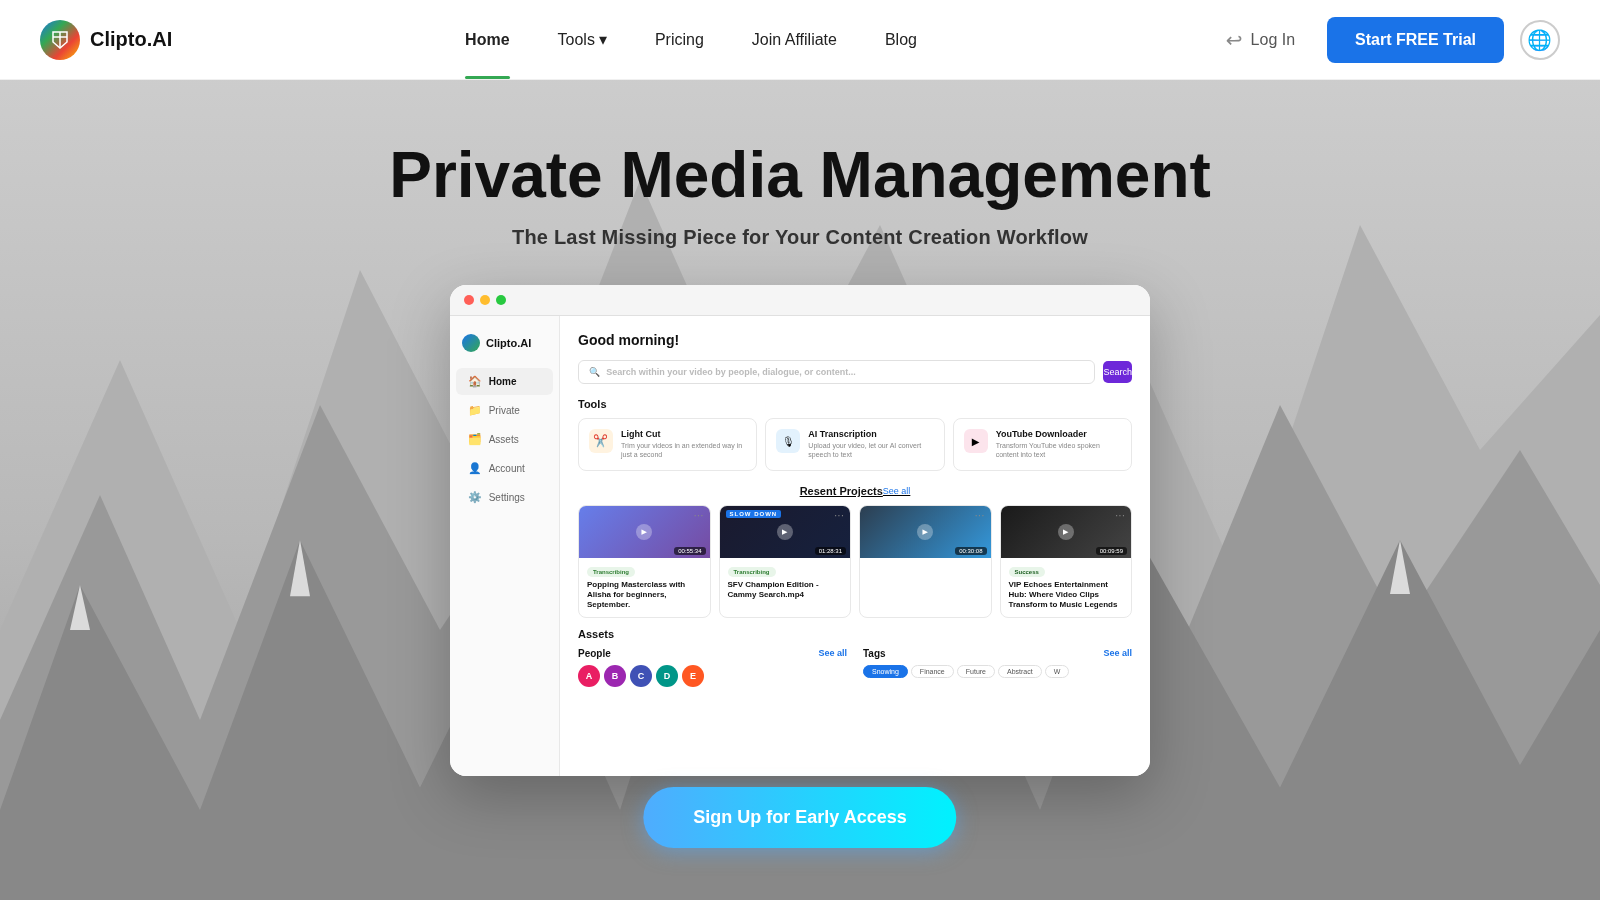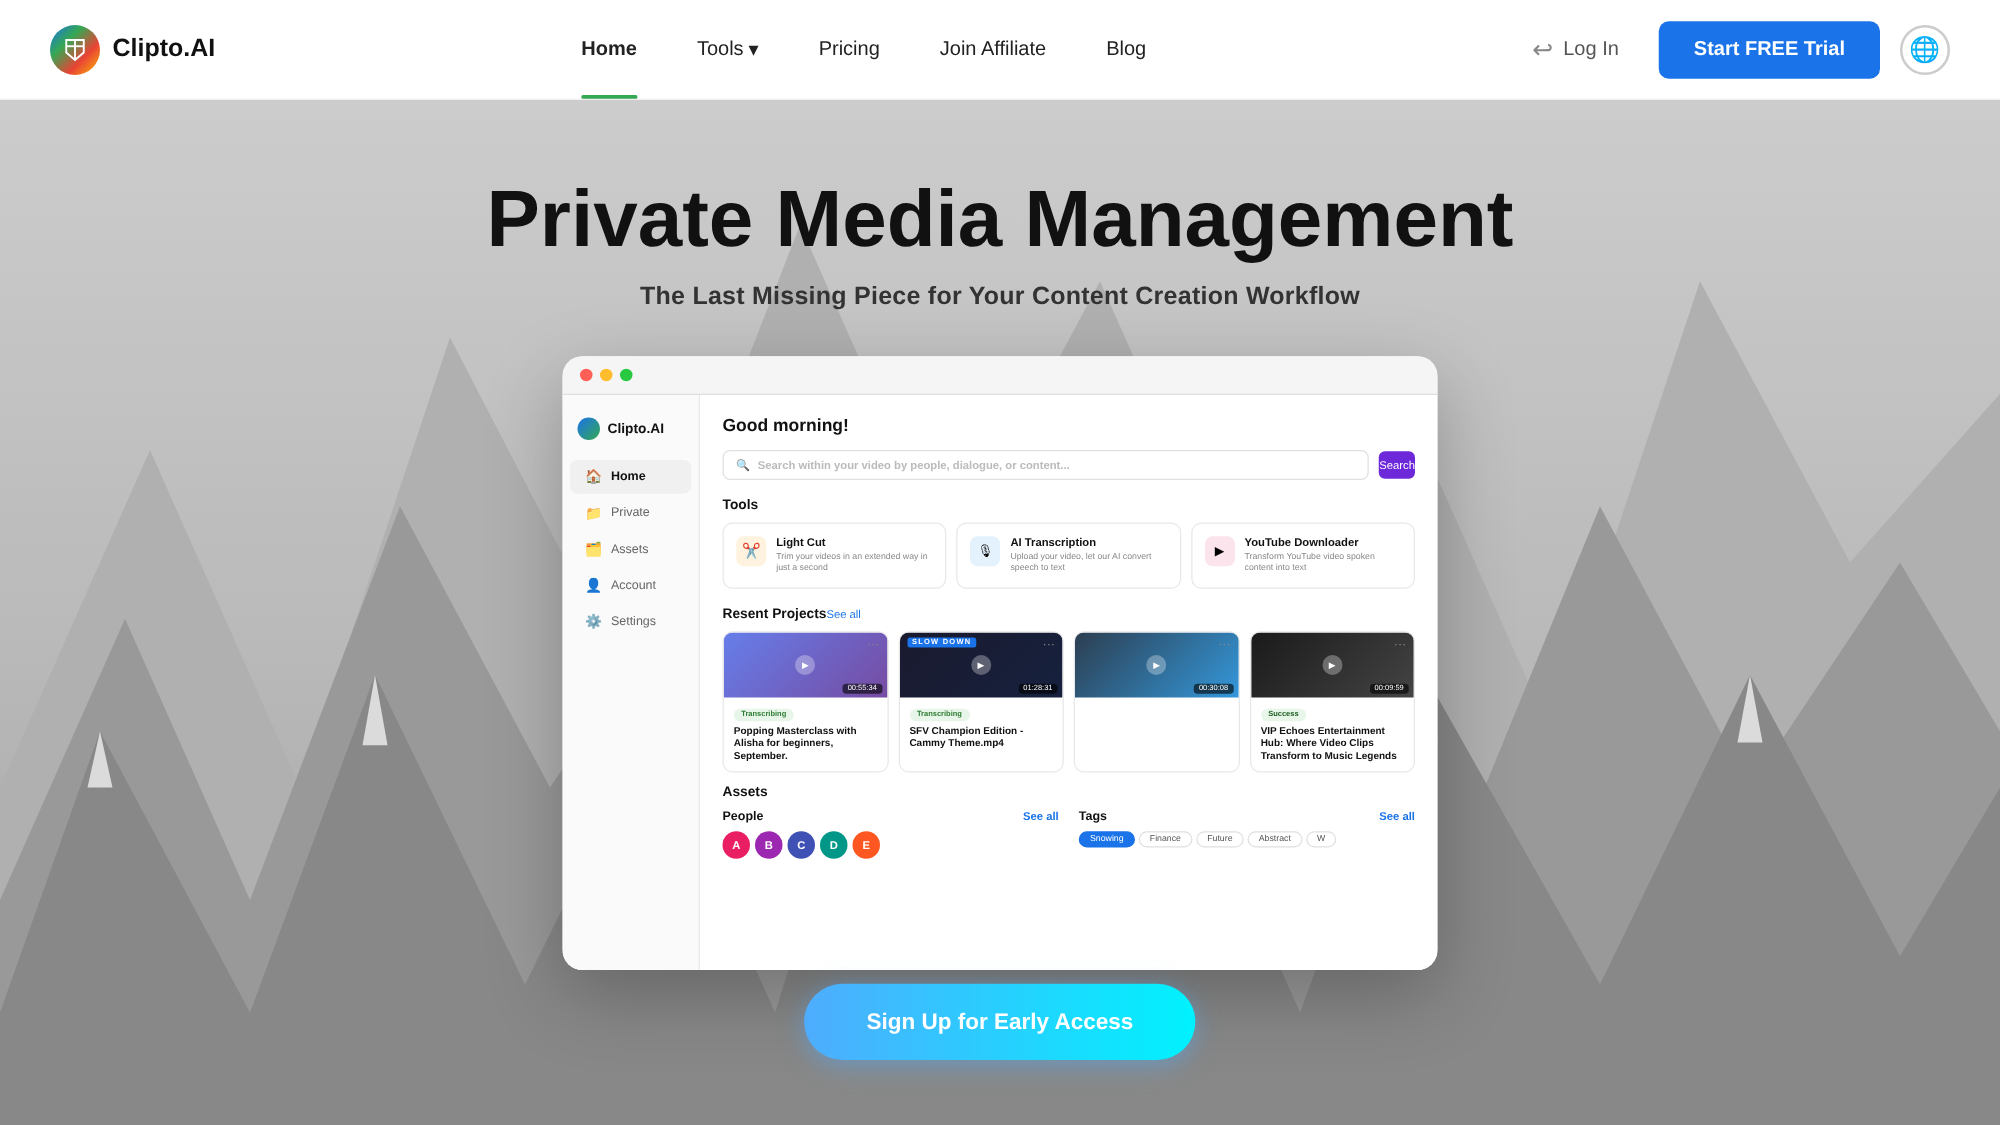--- a/index.html
+++ b/index.html
@@ -126,21 +126,21 @@
       flex: 1; border: 1px solid #e8e8e8; border-radius: 8px; padding: 10px;
       display: flex; align-items: flex-start; gap: 8px;
     }
     .tool-icon { width: 24px; height: 24px; border-radius: 6px; display: flex; align-items: center; justify-content: center; font-size: 12px; flex-shrink: 0; }
     .tool-icon-orange { background: #fff3e0; }
     .tool-icon-blue { background: #e3f2fd; }
     .tool-icon-red { background: #fce4ec; }
     .tool-name { font-size: 9px; font-weight: 700; color: #111; margin-bottom: 2px; }
     .tool-desc { font-size: 7px; color: #888; line-height: 1.3; }
 
-    .section-header { display: flex; justify-content: flex-start; align-items: center; margin-bottom: 8px; }
+    .section-header { display: flex; justify-content: center; align-items: center; margin-bottom: 8px; text-decoration: underline; }
     .see-all { font-size: 9px; color: #1a73e8; cursor: pointer; }
 
     .projects-grid { display: flex; gap: 8px; margin-bottom: 10px; }
     .project-card { flex: 1; border: 1px solid #e8e8e8; border-radius: 8px; overflow: hidden; }
     .project-thumb {
       position: relative; height: 52px;
       background: linear-gradient(135deg, #667eea 0%, #764ba2 100%);
       overflow: hidden;
     }
     .project-thumb-2 { background: linear-gradient(135deg, #1a1a2e 0%, #16213e 100%); }
@@ -346,21 +346,21 @@
 
           <div class="project-card" style="position:relative;">
             <div class="project-thumb project-thumb-2">
               <div style="position:absolute;top:4px;left:6px;background:#1a73e8;color:white;font-size:6px;padding:1px 4px;border-radius:2px;font-weight:700;letter-spacing:1px;">SLOW DOWN</div>
               <div class="project-play">▶</div>
               <div class="project-duration">01:28:31</div>
             </div>
             <div class="project-dots">···</div>
             <div class="project-info">
               <div class="project-badge badge-transcribing">Transcribing</div>
-              <div class="project-name">SFV Champion Edition - Cammy Theme.mp4</div>
+              <div class="project-name">SFV Champion Edition - Cammy Search.mp4</div>
             </div>
           </div>
 
           <div class="project-card" style="position:relative;">
             <div class="project-thumb project-thumb-3">
               <div class="project-play">▶</div>
               <div class="project-duration">00:30:08</div>
             </div>
             <div class="project-dots">···</div>
           </div>

